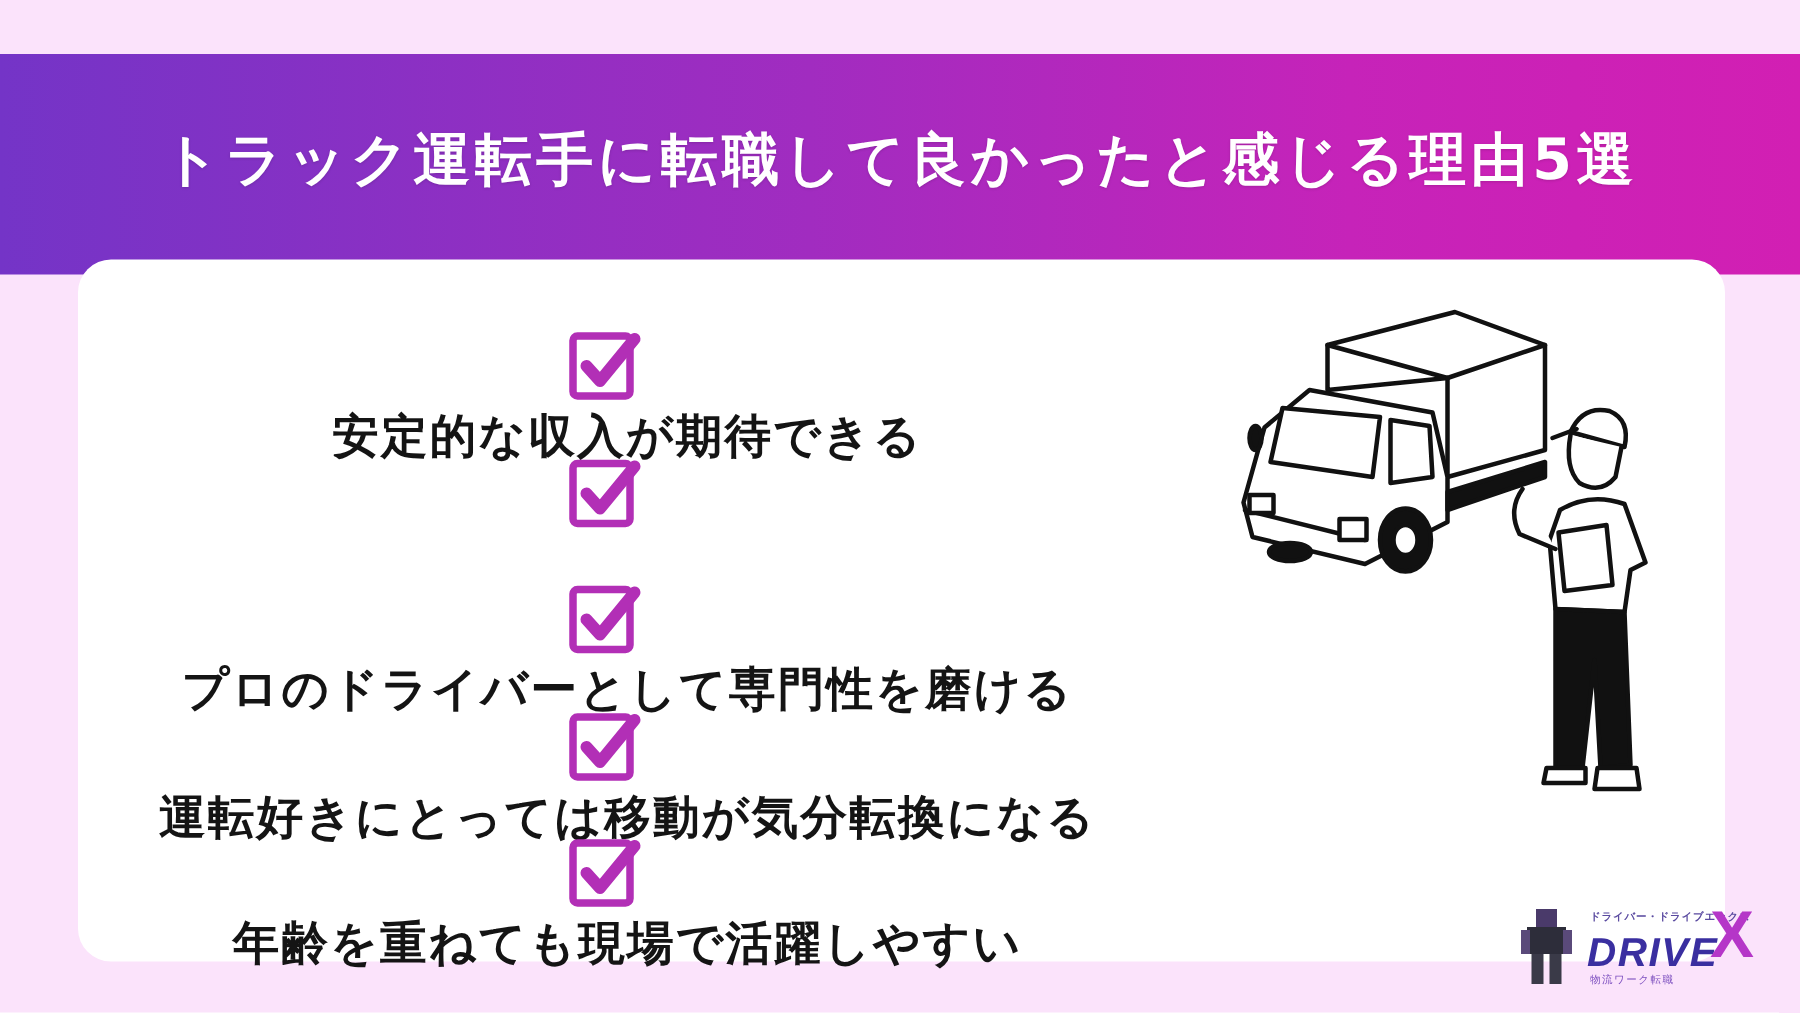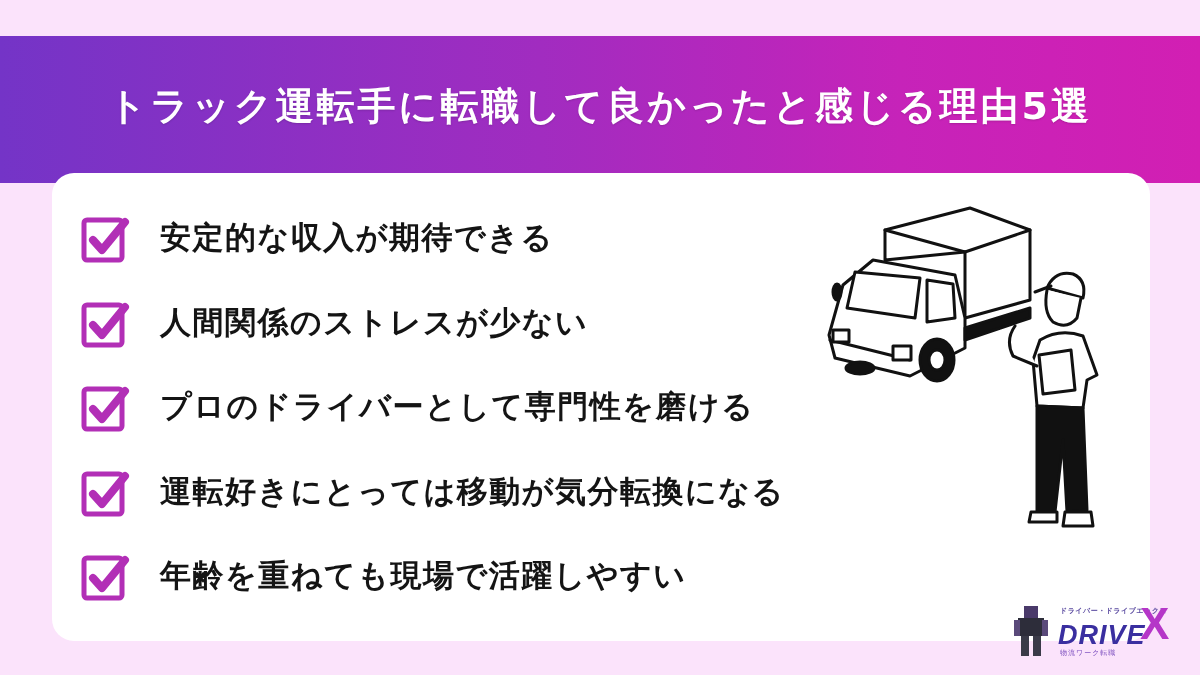--- a/index.html
+++ b/index.html
@@ -20,21 +20,21 @@
       text-shadow: 0 1px 2px rgba(0,0,0,0.15);
     }
     .card {
       position: absolute; left: 52px; top: 173px; width: 1098px; height: 468px;
       background: #ffffff; border-radius: 22px;
     }
     .list {
       position: absolute; left: 80px; top: 214px;
       display: flex; flex-direction: column; gap: 36.5px;
     }
-    .item { display: flex; align-items: center; height: 48px; }
+    .item { display: flex; align-items: center; height: 48px; flex-direction: column; }
     .check {
       width: 54px; height: 56px; position: relative; flex-shrink: 0;
     }
     .check svg { width: 54px; height: 56px; display: block; }
     .item-label {
       margin-left: 26px; font-size: 31px; font-weight: bold; color: #141414;
       letter-spacing: 1.5px; white-space: nowrap;
     }
     .illustration {
       position: absolute; left: 815px; top: 200px; width: 300px; height: 340px;
@@ -80,21 +80,20 @@
     </span>
     <span class="item-label">安定的な収入が期待できる</span>
   </div>
   <div class="item">
     <span class="check">
       <svg viewBox="0 0 54 56">
           <rect x="4" y="10" width="38" height="40" rx="3" fill="none" stroke="#b22fb6" stroke-width="5"></rect>
           <path d="M13 30 L22 40 L45 12" fill="none" stroke="#b22fb6" stroke-width="8" stroke-linecap="round" stroke-linejoin="round"></path>
         </svg>
     </span>
-    <span class="item-label">人間関係のストレスが少ない</span>
   </div>
   <div class="item">
     <span class="check">
       <svg viewBox="0 0 54 56">
           <rect x="4" y="10" width="38" height="40" rx="3" fill="none" stroke="#b22fb6" stroke-width="5"></rect>
           <path d="M13 30 L22 40 L45 12" fill="none" stroke="#b22fb6" stroke-width="8" stroke-linecap="round" stroke-linejoin="round"></path>
         </svg>
     </span>
     <span class="item-label">プロのドライバーとして専門性を磨ける</span>
   </div>

